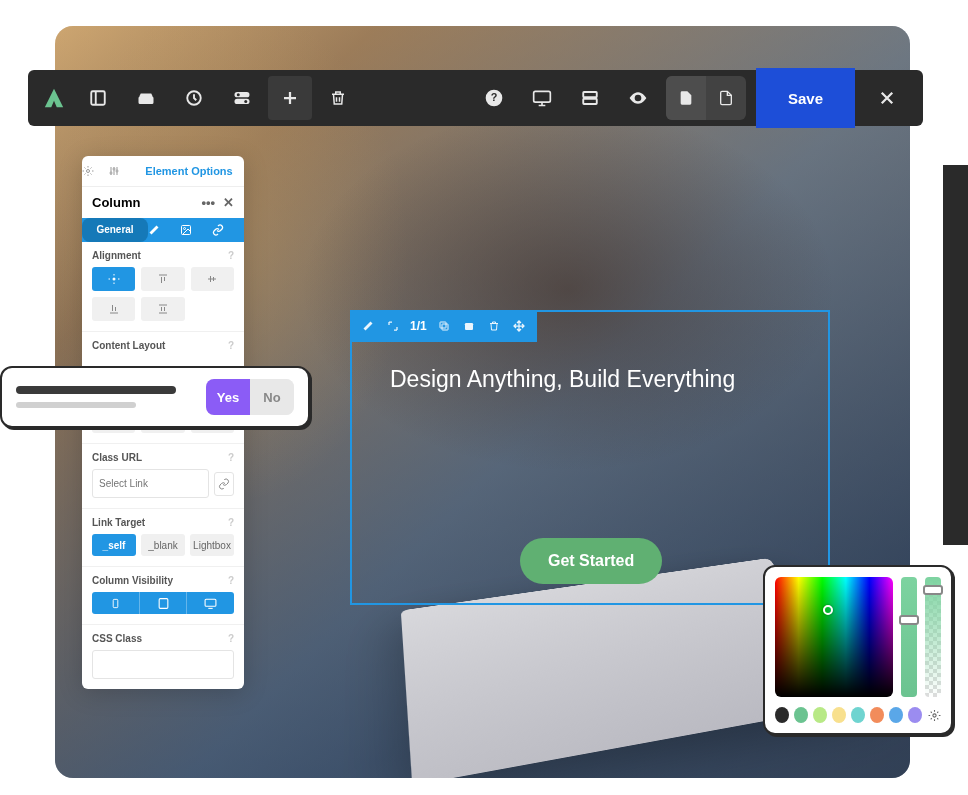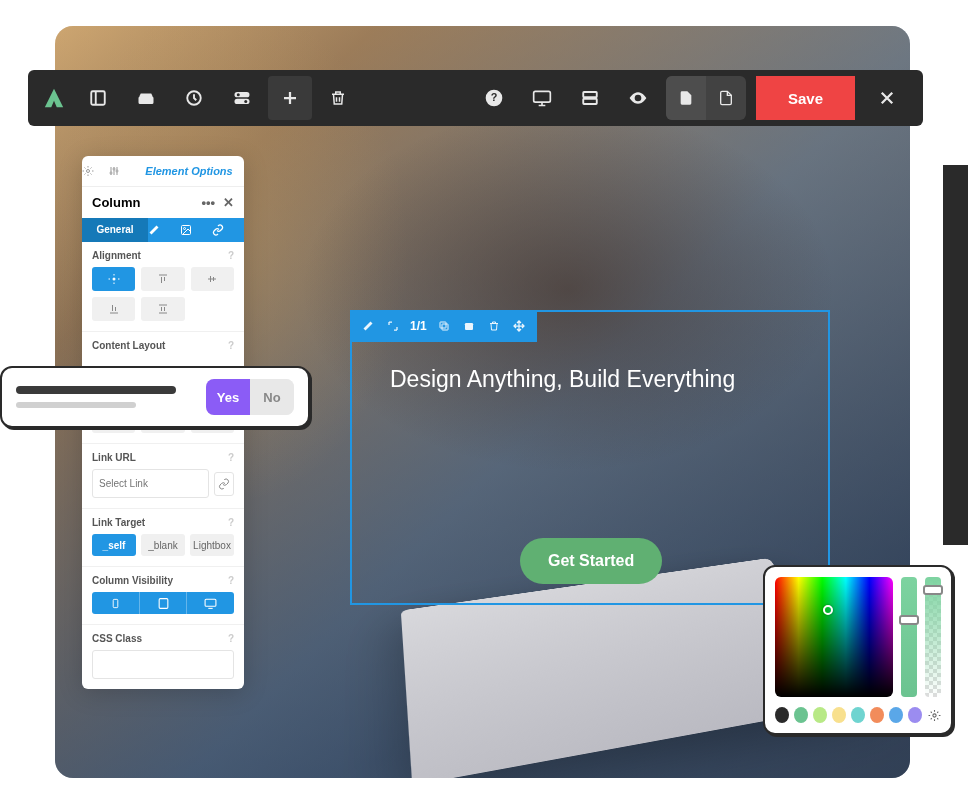--- a/index.html
+++ b/index.html
@@ -63,22 +63,22 @@
     }
     .tb-btn.dim { background: #3a3a3a; }
     .tb-group {
       display: flex; background:#424242; border-radius:6px; margin-left:2px;
     }
     .tb-group .tb-btn { width: 40px; }
     .tb-group .tb-btn:first-child { background:#4d4d4d; border-radius:6px 0 0 6px; }
     .tb-save {
       margin-left: 6px;
       padding: 0 32px;
-      height: 44px;
-      background: #ef4444;
+      height: 60px;
+      background: #1d4ed8;
       color: #fff;
       font-weight:600;
       display:flex; align-items:center; font-size:15px;
       border-radius: 0;
       cursor:pointer;
     }
     .tb-close-wrap { width: 56px; display:flex; align-items:center; justify-content:center; }
     svg { display:block; }
 
     
@@ -137,35 +137,35 @@
       box-shadow: 0 4px 24px rgba(0,0,0,0.18);
       z-index: 60;
       font-size: 11px;
     }
     .panel-tabs {
       display:flex; border-bottom:1px solid #eee;
     }
     .panel-tabs .ptab {
       flex:1; text-align:center; padding:9px 0; color:#999; cursor:pointer;
     }
-    .panel-tabs .ptab.active { color:#2196e3; font-weight:600;font-style:italic; }
+    .panel-tabs .ptab.active { color:#2196e3; font-weight:600; }
     .panel-tabs .ptab.icon { flex:0 0 26px; }
     .panel-head {
       display:flex; align-items:center; justify-content:space-between;
       padding:8px 10px;
       font-weight:700; font-size:13px;
     }
     .panel-head-actions { display:flex; gap:8px; color:#666; }
     .subtabs {
       display:flex; background:#2196e3;
     }
     .subtab {
       flex:1; text-align:center; padding:6px 0; color:#fff; cursor:pointer; font-size:10px;
     }
-    .subtab.active { background:#1579b8; font-weight:600; }
+    .subtab.active { background:#1579b8; font-weight:600;border-radius:8px; }
     .subtab.iconly { flex:0 0 32px; }
     .section {
       padding:8px 10px 10px;
       border-bottom:1px solid #f0f0f0;
     }
     .sec-label {
       display:flex; justify-content:space-between; align-items:flex-start;
       font-size:10px; font-weight:600; color:#555; margin-bottom:6px;
     }
     .sec-label .hint { color:#ccc; font-size:10px; }
@@ -515,21 +515,21 @@
       <div class="gbtn">
           <svg width="12" height="12" fill="none" stroke="currentColor" stroke-width="2" viewBox="0 0 24 24">
             <path d="M4 6h16M4 12h16M4 18h16"></path>
           </svg>
         </div>
     </div>
   </div>
 
   <div class="section">
     <div class="sec-label">
-        <span>Link URL</span>
+        <span>Class URL</span>
         <span class="hint">?</span>
       </div>
     <div class="link-row">
       <input class="text-input" placeholder="Select Link" style="">
       <div class="link-btn">
           <svg width="12" height="12" viewBox="0 0 24 24" fill="none" stroke="currentColor" stroke-width="2">
             <path d="M10 13a5 5 0 0 0 7 0l3-3a5 5 0 0 0-7-7l-1 1M14 11a5 5 0 0 0-7 0l-3 3a5 5 0 0 0 7 7l1-1"></path>
           </svg>
         </div>
     </div>

